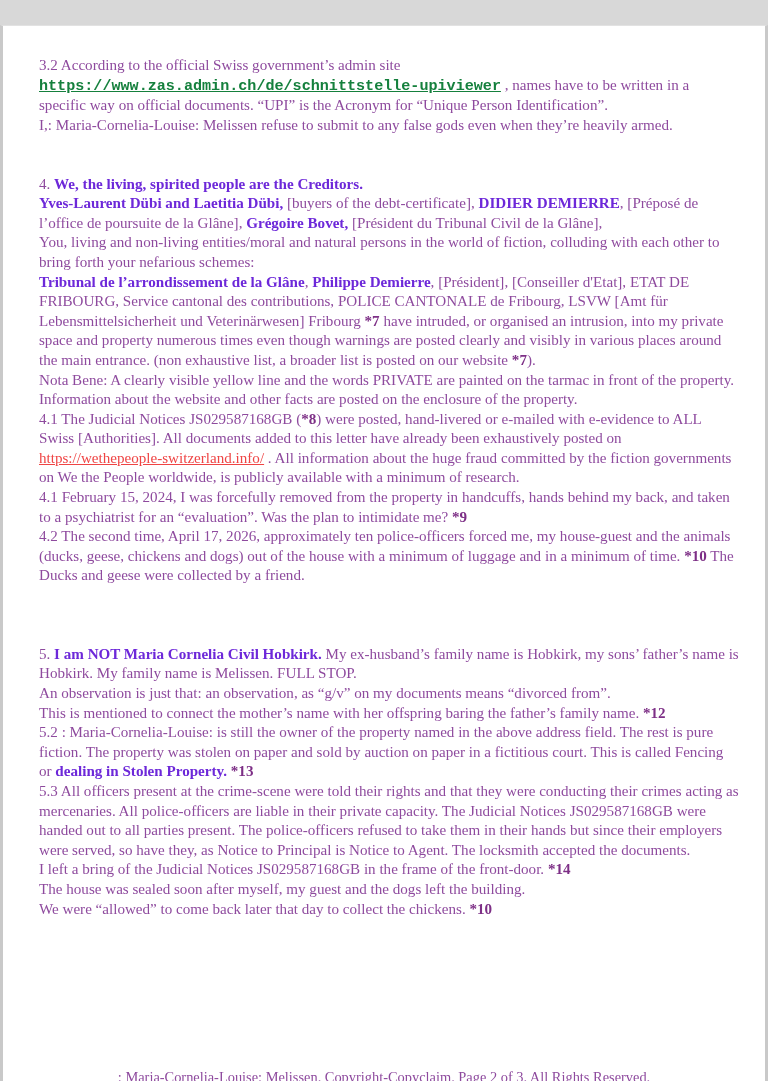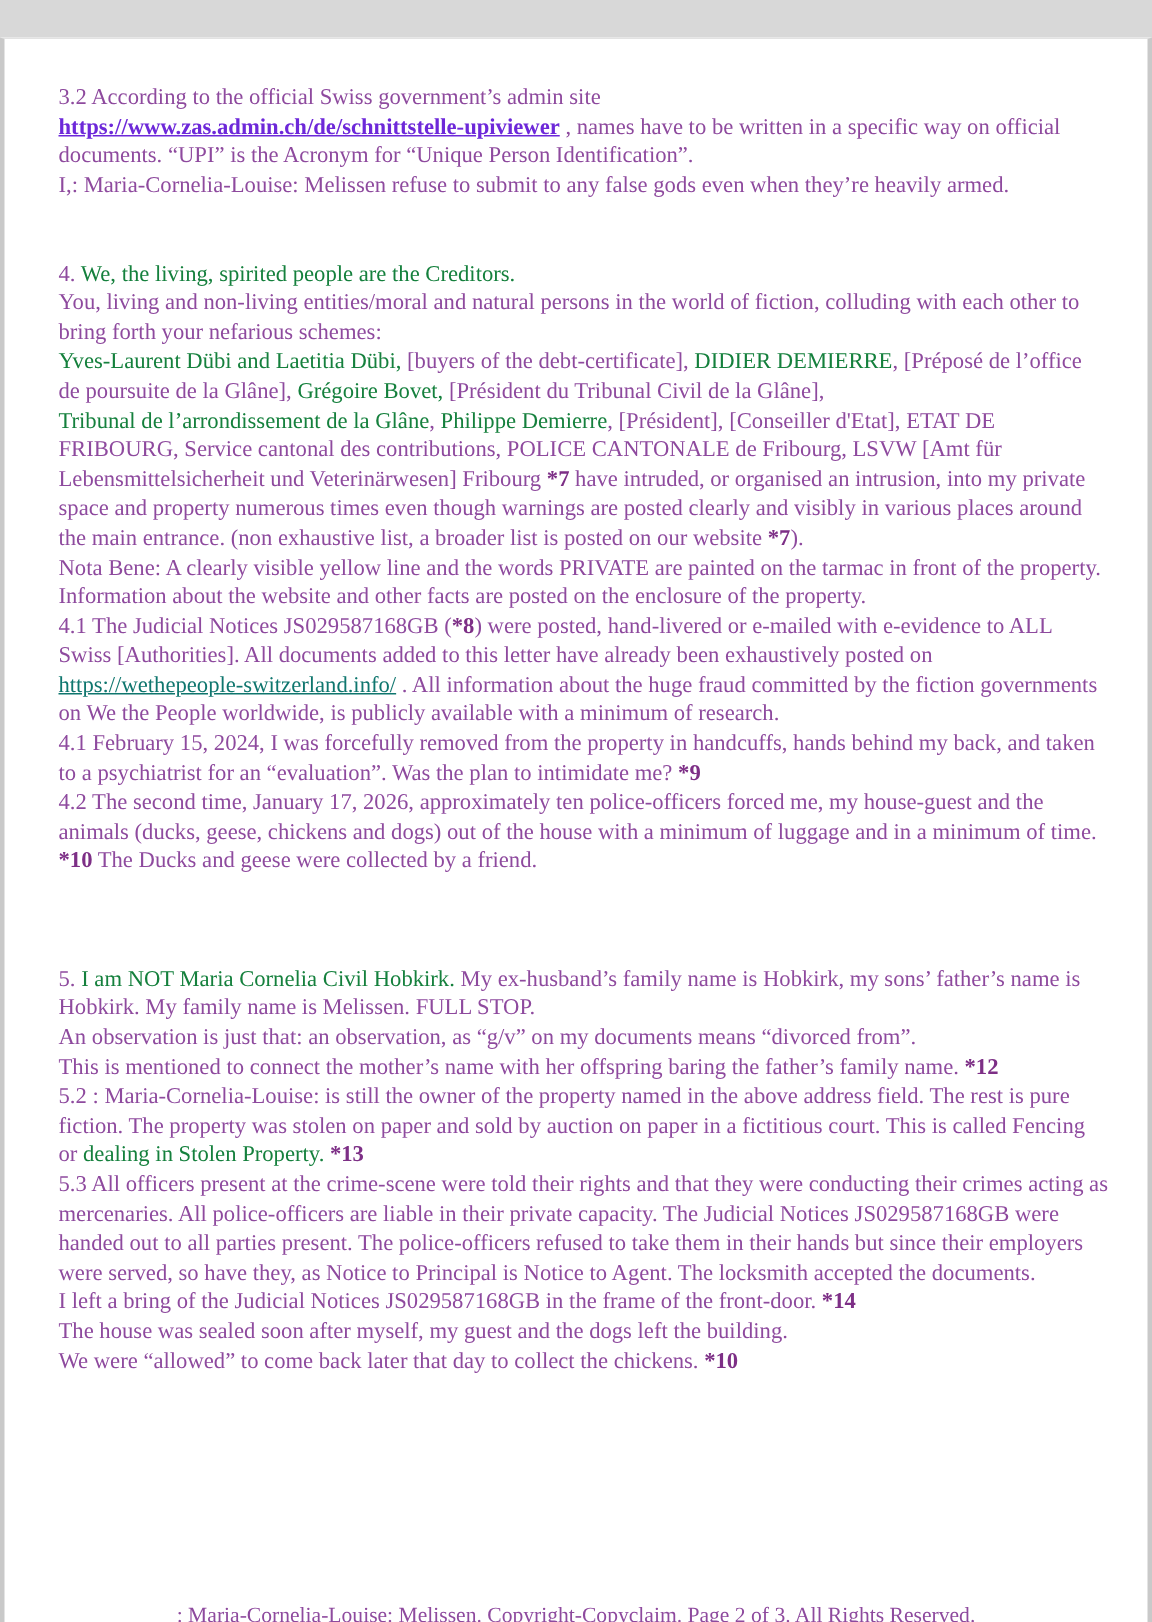--- a/index.html
+++ b/index.html
@@ -31,31 +31,32 @@
     font-size:15.1px;
     line-height:19.6px;
     color:#8e4a9e;
     text-align:left;
     letter-spacing:0px;
     word-spacing:0px;
   }
   .spacer{height:19.6px;}
   .spacer-lg{height:39.2px;}
   b, .b{
-    font-weight:normal;
-    color:#15803d;
+    font-weight:bold;
+    color:#6d28d9;
   }
   .lnk-bold{
     font-weight:bold;
-    color:#6d28d9;
+    color:#15803d;
     text-decoration:underline;
     text-underline-offset:1px;
+    font-family:Liberation Mono, monospace;
   }
   .lnk{
-    color:#0f766e;
+    color:#ef4444;
     text-decoration:underline;
     text-underline-offset:1px;
   }
   .star{
     font-weight:bold;
     color:#7d2f86;
   }
   .footer{
     position:absolute;
     left:0;
@@ -75,33 +76,33 @@
 
     <p class="para"><span>3.2 According to the official Swiss government’s admin site</span><br><a class="lnk-bold" href="#">https://www.zas.admin.ch/de/schnittstelle-upiviewer</a><span> , names have to be written in a specific way on official documents. “UPI” is the Acronym for “Unique Person Identification”.</span></p>
 
 
     <p class="para">I,: Maria-Cornelia-Louise: Melissen refuse to submit to any false gods even when they’re heavily armed.</p>
 
     <div class="spacer-lg"></div>
 
     <p class="para"><span>4. </span><b>We, the living, spirited people are the Creditors.</b></p>
 
+    <p class="para"><b>Yves-Laurent Dübi and Laetitia Dübi,</b><span> [buyers of the debt-certificate], </span><b>DIDIER DEMIERRE</b><span>, [Préposé de l’office de poursuite de la Glâne], </span><b>Grégoire Bovet,</b><span> [Président du Tribunal Civil de la Glâne],</span></p>
+
     <p class="para">You, living and non-living entities/moral and natural persons in the world of fiction, colluding with each other to bring forth your nefarious schemes:</p>
-
-    <p class="para"><b>Yves-Laurent Dübi and Laetitia Dübi,</b><span> [buyers of the debt-certificate], </span><b>DIDIER DEMIERRE</b><span>, [Préposé de l’office de poursuite de la Glâne], </span><b>Grégoire Bovet,</b><span> [Président du Tribunal Civil de la Glâne],</span></p>
 
     <p class="para"><b>Tribunal de l’arrondissement de la Glâne</b><span>, </span><b>Philippe Demierre</b><span>, [Président], [Conseiller d'Etat], ETAT DE FRIBOURG, Service cantonal des contributions, POLICE CANTONALE de Fribourg, LSVW  [Amt für Lebensmittelsicherheit und Veterinärwesen] Fribourg </span><span class="star">*7</span><span> have intruded, or organised an intrusion, into my private space and property numerous times even though warnings are posted clearly and visibly in various places around the main entrance. (non exhaustive list, a broader list is posted on our website </span><span class="star">*7</span><span>).</span></p>
 
     <p class="para">Nota Bene: A clearly visible yellow line and the words PRIVATE are painted on the tarmac in front of the property. Information about the website and other facts are posted on the enclosure of the property.</p>
 
     <p class="para"><span>4.1 The Judicial Notices JS029587168GB (</span><span class="star">*8</span><span>) were posted, hand-livered or e-mailed with e-evidence to ALL Swiss [Authorities]. All documents added to this letter have already been exhaustively posted on </span><a class="lnk" href="#">https://wethepeople-switzerland.info/</a><span> . All information about the huge fraud committed by the fiction governments on We the People worldwide, is publicly available with a minimum of research.</span></p>
 
     <p class="para"><span>4.1 February 15, 2024, I was forcefully removed from the property in handcuffs, hands behind my back, and taken to a psychiatrist for an “evaluation”.  Was the plan to intimidate me? </span><span class="star">*9</span></p>
 
-    <p class="para"><span>4.2 The second time, January 17, 2026, approximately ten police-officers forced me, my house-guest and the animals (ducks, geese, chickens and dogs) out of the house with a minimum of luggage and in a minimum of time. </span><span class="star">*10</span><span> The Ducks and geese were collected by a friend.</span></p>
+    <p class="para"><span>4.2 The second time, April 17, 2026, approximately ten police-officers forced me, my house-guest and the animals (ducks, geese, chickens and dogs) out of the house with a minimum of luggage and in a minimum of time. </span><span class="star">*10</span><span> The Ducks and geese were collected by a friend.</span></p>
 
 
     <div class="spacer-lg"></div>
     <div class="spacer"></div>
 
     <p class="para"><span>5. </span><b>I am NOT Maria Cornelia Civil Hobkirk.</b><span> My ex-husband’s family name is Hobkirk, my sons’ father’s name is Hobkirk. My family name is Melissen. FULL STOP.</span></p>
 
     <p class="para">An observation is just that: an observation, as “g/v” on my documents means “divorced from”.</p>
 
     <p class="para"><span>This is mentioned to connect the mother’s name with her offspring baring the father’s family name. </span><span class="star">*12</span></p>

